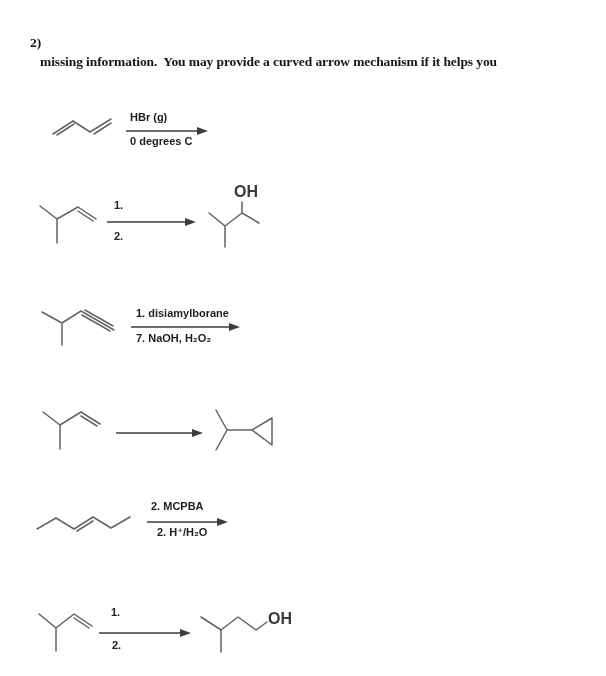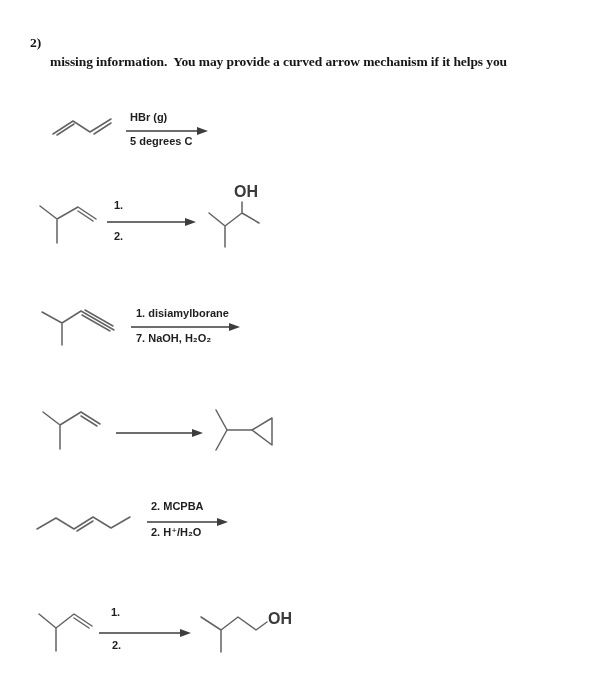--- a/index.html
+++ b/index.html
@@ -12,21 +12,21 @@
     font-family:"Liberation Sans","DejaVu Sans",sans-serif;
   }
   .question{
     position:absolute;left:30px;top:33px;width:500px;
     font-family:"Liberation Serif","DejaVu Serif",serif;
     font-size:13.5px;font-weight:600;color:#161616;
     line-height:19px;letter-spacing:-0.1px;
   }
   .qrow{display:flex;}
   .qnum{width:20px;flex:0 0 20px;}
-  .qindent{margin-left:20px;white-space:pre;}
+  .qindent{margin-left:10px;white-space:pre;}
   .qline{white-space:pre;}
   svg.structures{position:absolute;left:0;top:0;pointer-events:none;}
   .mol{stroke:#636363;stroke-width:1.5;fill:none;stroke-linecap:round;stroke-linejoin:round;}
   .arrow{stroke:#3d3d3d;stroke-width:1.5;fill:none;}
   .ahead{fill:#3d3d3d;stroke:none;}
   .rlabel{
     position:absolute;
     font-size:11px;font-weight:700;color:#1e1e1e;
     white-space:pre;line-height:12px;text-align:right;
   }
@@ -111,29 +111,29 @@
     <g>
       <path class="arrow" d="M99,633 H182"></path>
       <path class="ahead" d="M191,633 L180,629 L180,637 Z"></path>
     </g>
     <g>
       <path class="mol" d="M201,617 L221,630 L221,652 M221,630 L238,617 L256,630 L267,622"></path>
     </g>
   </svg>
 
   <div class="rlabel" style="left:130px;top:111px">HBr (g)</div>
-  <div class="rlabel" style="left:130px;top:135px">5 degrees C</div>
+  <div class="rlabel" style="left:130px;top:135px">0 degrees C</div>
 
   <div class="rlabel" style="left:114px;top:199px">1.</div>
   <div class="rlabel" style="left:114px;top:230px">2.</div>
   <div class="atom" style="left:234px;top:186px">OH</div>
 
   <div class="rlabel" style="left:136px;top:307px">1. disiamylborane</div>
   <div class="rlabel" style="left:136px;top:332px">7. NaOH, H₂O₂</div>
 
   <div class="rlabel" style="left:151px;top:500px">2. MCPBA</div>
-  <div class="rlabel" style="left:151px;top:526px">2. H⁺/H₂O</div>
+  <div class="rlabel" style="left:157px;top:526px">2. H⁺/H₂O</div>
 
   <div class="rlabel" style="left:111px;top:606px">1.</div>
   <div class="rlabel" style="left:112px;top:639px">2.</div>
   <div class="atom" style="left:268px;top:613px">OH</div>
 
 </div>
 
 </body></html>

